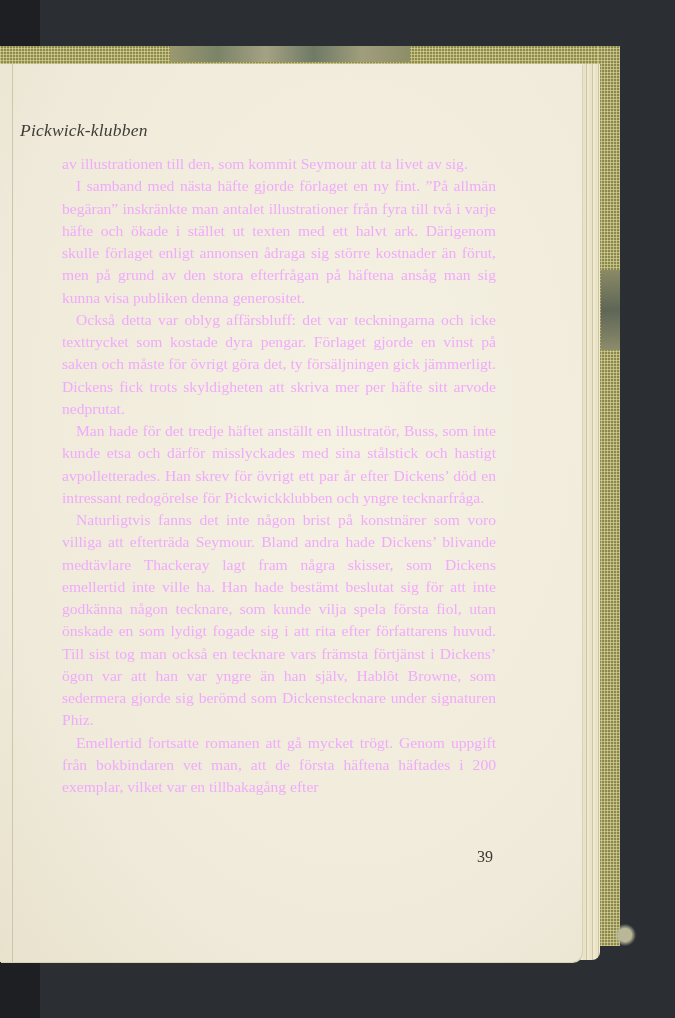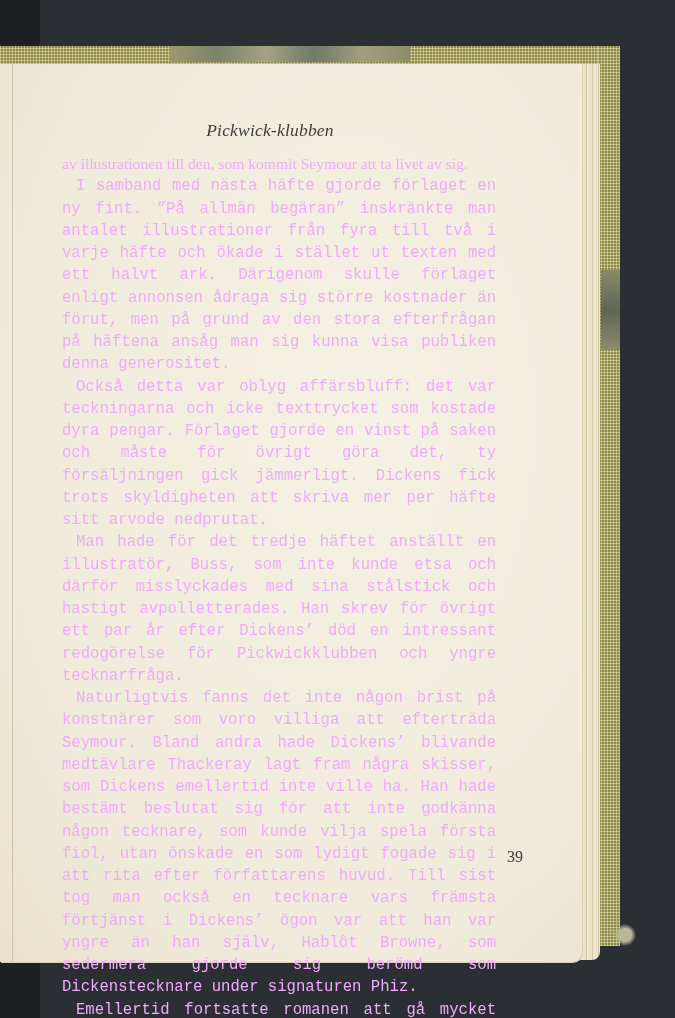--- a/index.html
+++ b/index.html
@@ -36,33 +36,33 @@
     }
     .page {
       position:absolute; left:0; top:64px; width:582px; height:898px;
       background:#f2eedd;
       background-image:radial-gradient(ellipse at 60% 40%, #f6f2e3 0%, #efeada 70%, #e8e2cd 100%);
       border-radius:0 0 10px 0;
       box-shadow:1px 1px 0 #d8d1b5;
     }
     .gutter-line { position:absolute; left:12px; top:64px; width:1px; height:898px; background:#cdc6ab; }
     .running-head {
-      position:absolute; left:0; top:120px; width:540px; text-align:center;
+      position:absolute; left:0; top:120px; width:540px; 
       font-style:italic; font-size:17.5px; color:#3f3d38; letter-spacing:0.2px;
-      box-sizing:border-box;
+      padding-left:20px; box-sizing:border-box;
     }
     .body-text {
       position:absolute; left:62px; top:153px; width:434px;
       font-size:15.6px; line-height:22.25px; color:#f0abfc;
       text-align:justify;
     }
     .body-text p { margin:0; }
-    .body-text p.indent { text-indent:14px;font-family:Liberation Mono, monospace; }
+    .body-text p.indent { text-indent:14px; }
     .page-number {
-      position:absolute; left:477px; top:848px; font-size:16px; color:#3a3833;margin-left:30px;
+      position:absolute; left:477px; top:848px; font-size:16px; color:#3a3833;
     }
   </style>
 </head>
 <body>
 
 <div class="bg-left"></div>
 <div class="binding-top"></div>
 <div class="binding-patch"></div>
 <div class="binding-right"></div>
 <div class="binding-right-patch"></div>

